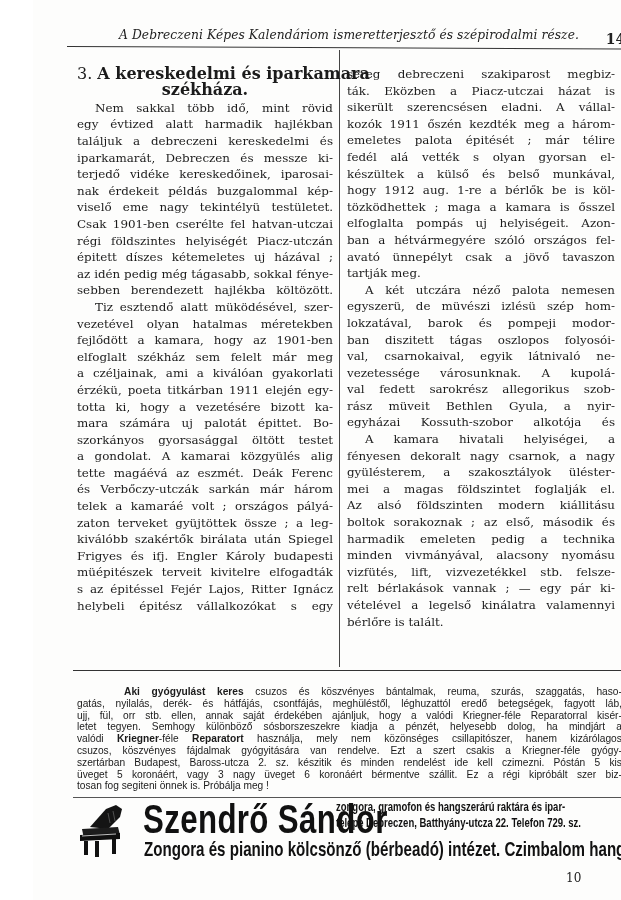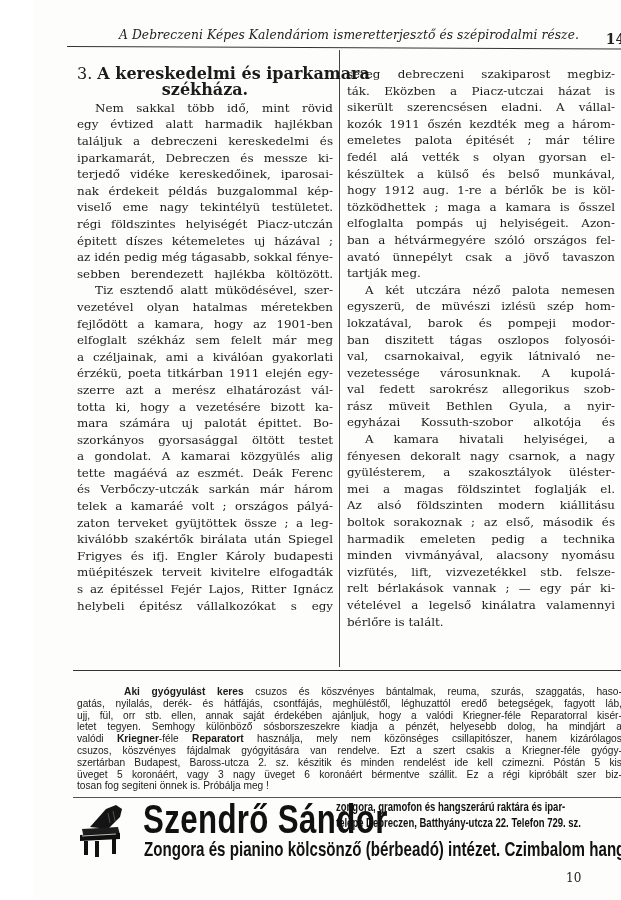--- a/index.html
+++ b/index.html
@@ -60,31 +60,31 @@
       <b>A kereskedelmi és iparkamara</b>
     </div>
     <div class="section-title" style="margin-bottom:1px;">székháza.</div>
     <span class="line indent">Nem sakkal több idő, mint rövid</span>
     <span class="line">egy évtized alatt harmadik hajlékban</span>
     <span class="line">találjuk a debreczeni kereskedelmi és</span>
     <span class="line">iparkamarát, Debreczen és messze ki-</span>
     <span class="line">terjedő vidéke kereskedőinek, iparosai-</span>
     <span class="line">nak érdekeit példás buzgalommal kép-</span>
     <span class="line">viselő eme nagy tekintélyü testületet.</span>
+    <span class="line">Csak 1901-ben cserélte fel hatvan-utczai</span>
     <span class="line">régi földszintes helyiségét Piacz-utczán</span>
     <span class="line">épitett díszes kétemeletes uj házával ;</span>
     <span class="line">az idén pedig még tágasabb, sokkal fénye-</span>
     <span class="line">sebben berendezett hajlékba költözött.</span>
     <span class="line indent">Tiz esztendő alatt müködésével, szer-</span>
     <span class="line">vezetével olyan hatalmas méretekben</span>
     <span class="line">fejlődött a kamara, hogy az 1901-ben</span>
     <span class="line">elfoglalt székház sem felelt már meg</span>
     <span class="line">a czéljainak, ami a kiválóan gyakorlati</span>
     <span class="line">érzékü, poeta titkárban 1911 elején egy-</span>
-    <span class="line">szerre azt a merész elhatározást vál-</span>
     <span class="line">totta ki, hogy a vezetésére bizott ka-</span>
     <span class="line">mara számára uj palotát épittet. Bo-</span>
     <span class="line">szorkányos gyorsasággal öltött testet</span>
     <span class="line">a gondolat. A kamarai közgyülés alig</span>
     <span class="line">tette magáévá az eszmét. Deák Ferenc</span>
     <span class="line">és Verbőczy-utczák sarkán már három</span>
     <span class="line">telek a kamaráé volt ; országos pályá-</span>
     <span class="line">zaton terveket gyüjtöttek össze ; a leg-</span>
     <span class="line">kiválóbb szakértők birálata után Spiegel</span>
     <span class="line">Frigyes és ifj. Engler Károly budapesti</span>

